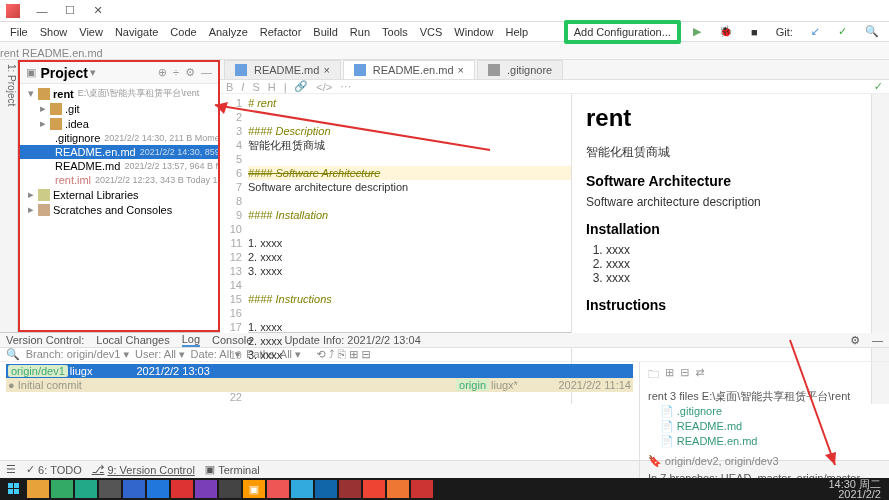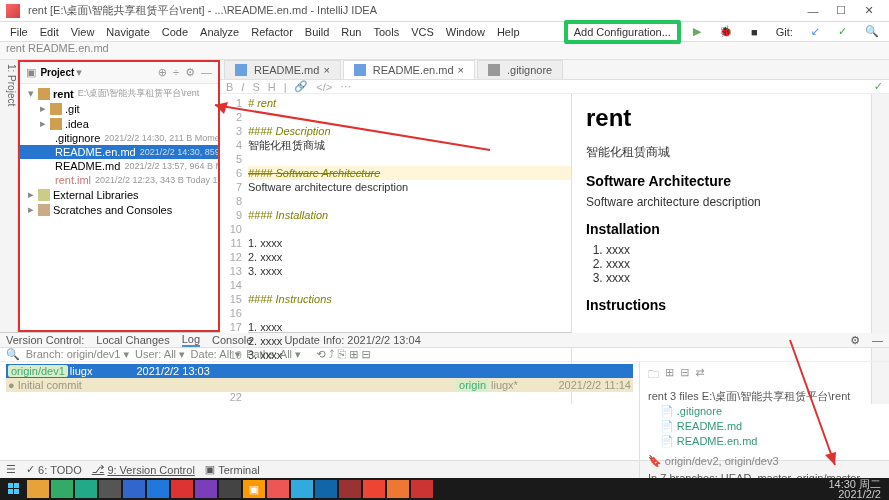--- a/index.html
+++ b/index.html
@@ -5,26 +5,26 @@
 * { margin: 0; padding: 0; box-sizing: border-box; font-family: "Segoe UI", Arial, sans-serif; font-size: 11px; }
 body { background: #f2f2f2; width: 889px; height: 500px; overflow: hidden; position: relative; }
 .titlebar { height: 22px; background: #fff; display: flex; align-items: center; padding: 0 6px; border-bottom: 1px solid #ddd; }
 .titlebar .logo { width: 14px; height: 14px; background: linear-gradient(135deg,#f66,#c44); margin-right: 8px; }
 .titlebar .title { flex: 1; color: #555; font-size: 11px; }
 .titlebar .winbtn { width: 28px; text-align: center; color: #555; cursor: pointer; }
 .menubar { height: 20px; background: #fff; display: flex; align-items: center; padding: 0 4px; border-bottom: 1px solid #e0e0e0; }
 .menubar span { padding: 2px 6px; color: #333; cursor: pointer; }
 .menubar .right { margin-left: auto; display: flex; gap: 6px; font-size: 10px; color: #666; align-items: center; }
 .addconfig { border: 4px solid #22c55e; padding: 1px 6px; border-radius: 2px; }
-.toolbar2 { height: 18px; background: #f8f8f8; border-bottom: 1px solid #e0e0e0; display: flex; align-items: flex-start; padding: 0 6px; color: #888; font-size: 10px; }
+.toolbar2 { height: 18px; background: #f8f8f8; border-bottom: 1px solid #e0e0e0; display: flex; align-items: flex-end; padding: 0 0; color: #888; font-size: 10px; }
 .main { display: flex; height: 272px; }
 .sidebar-left { width: 18px; background: #f4f4f4; border-right: 1px solid #e0e0e0; writing-mode: vertical-rl; font-size: 10px; color: #666; padding-top: 4px; }
 .project-panel { width: 202px; background: #fff; border-right: 1px solid #e0e0e0; border: 2px solid #e03030; position: relative; }
 .project-header { height: 22px; display: flex; align-items: center; padding: 0 6px; border-bottom: 1px solid #e8e8e8; background: #f8f8f8; }
-.project-header .lbl { font-size: 10px; font-weight: bold; }
+.project-header .lbl { font-size: 14px; font-weight: bold; }
 .project-header .icons { margin-left: auto; display: flex; gap: 6px; color: #999; }
 .tree { padding: 2px 0; font-size: 11px; }
 .tree-row { display: flex; align-items: center; padding: 1px 4px 1px 8px; white-space: nowrap; overflow: hidden; }
 .tree-row.indent1 { padding-left: 20px; }
 .tree-row.indent2 { padding-left: 32px; }
 .tree-row.selected { background: #2675cf; color: #fff; }
 .tree-row .meta { color: #999; font-size: 9px; margin-left: 4px; }
 .tree-row.selected .meta { color: #cde; }
 .chev { display: inline-block; width: 10px; color: #888; }
 .ficon { display: inline-block; width: 12px; height: 12px; margin-right: 3px; }
@@ -73,29 +73,28 @@
 .taskbar { position: absolute; bottom: 0; left: 0; right: 0; height: 22px; background: #1a1a1a; display: flex; align-items: center; padding: 0 2px; }
 .taskbar .ti { width: 22px; height: 18px; margin: 0 1px; display: flex; align-items: center; justify-content: center; }
 .taskbar .clock { margin-left: auto; color: #ccc; font-size: 9px; text-align: right; padding-right: 6px; line-height: 10px; }
 .sidebar-right { width: 18px; background: #f4f4f4; border-left: 1px solid #e0e0e0; }
 </style>
 </head>
 <body>
 
 <div class="titlebar">
   <div class="logo"></div>
-  <div class="title">rent [E:\桌面\智能共享租赁平台\rent] - ...\README.en.md - IntelliJ IDEA</div>
   <div class="winbtn">—</div>
   <div class="winbtn">☐</div>
   <div class="winbtn">✕</div>
 </div>
 
 <div class="menubar">
   <span>File</span>
-  <span>Edit</span>
+  <span>Show</span>
   <span>View</span>
   <span>Navigate</span>
   <span>Code</span>
   <span>Analyze</span>
   <span>Refactor</span>
   <span>Build</span>
   <span>Run</span>
   <span>Tools</span>
   <span>VCS</span>
   <span>Window</span>

